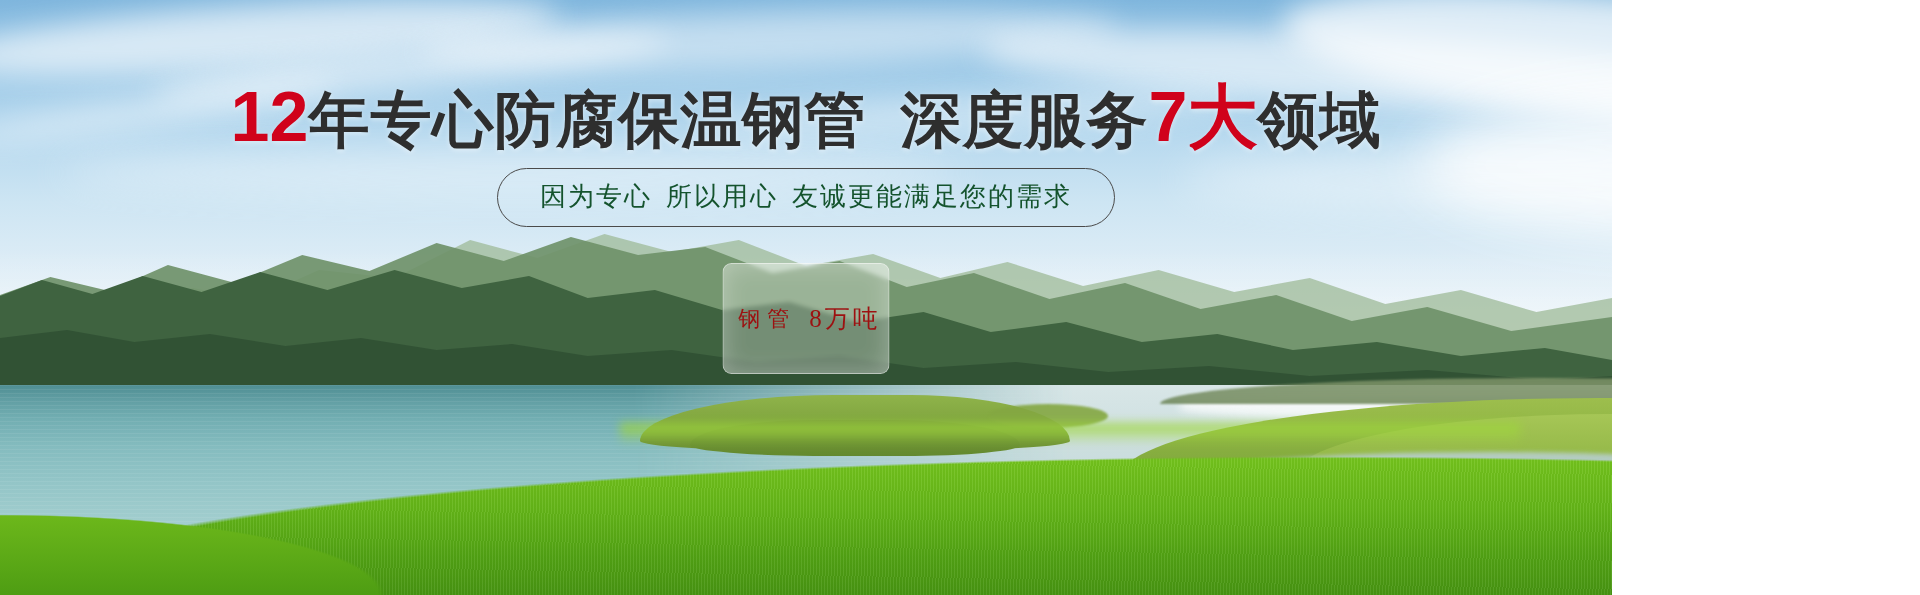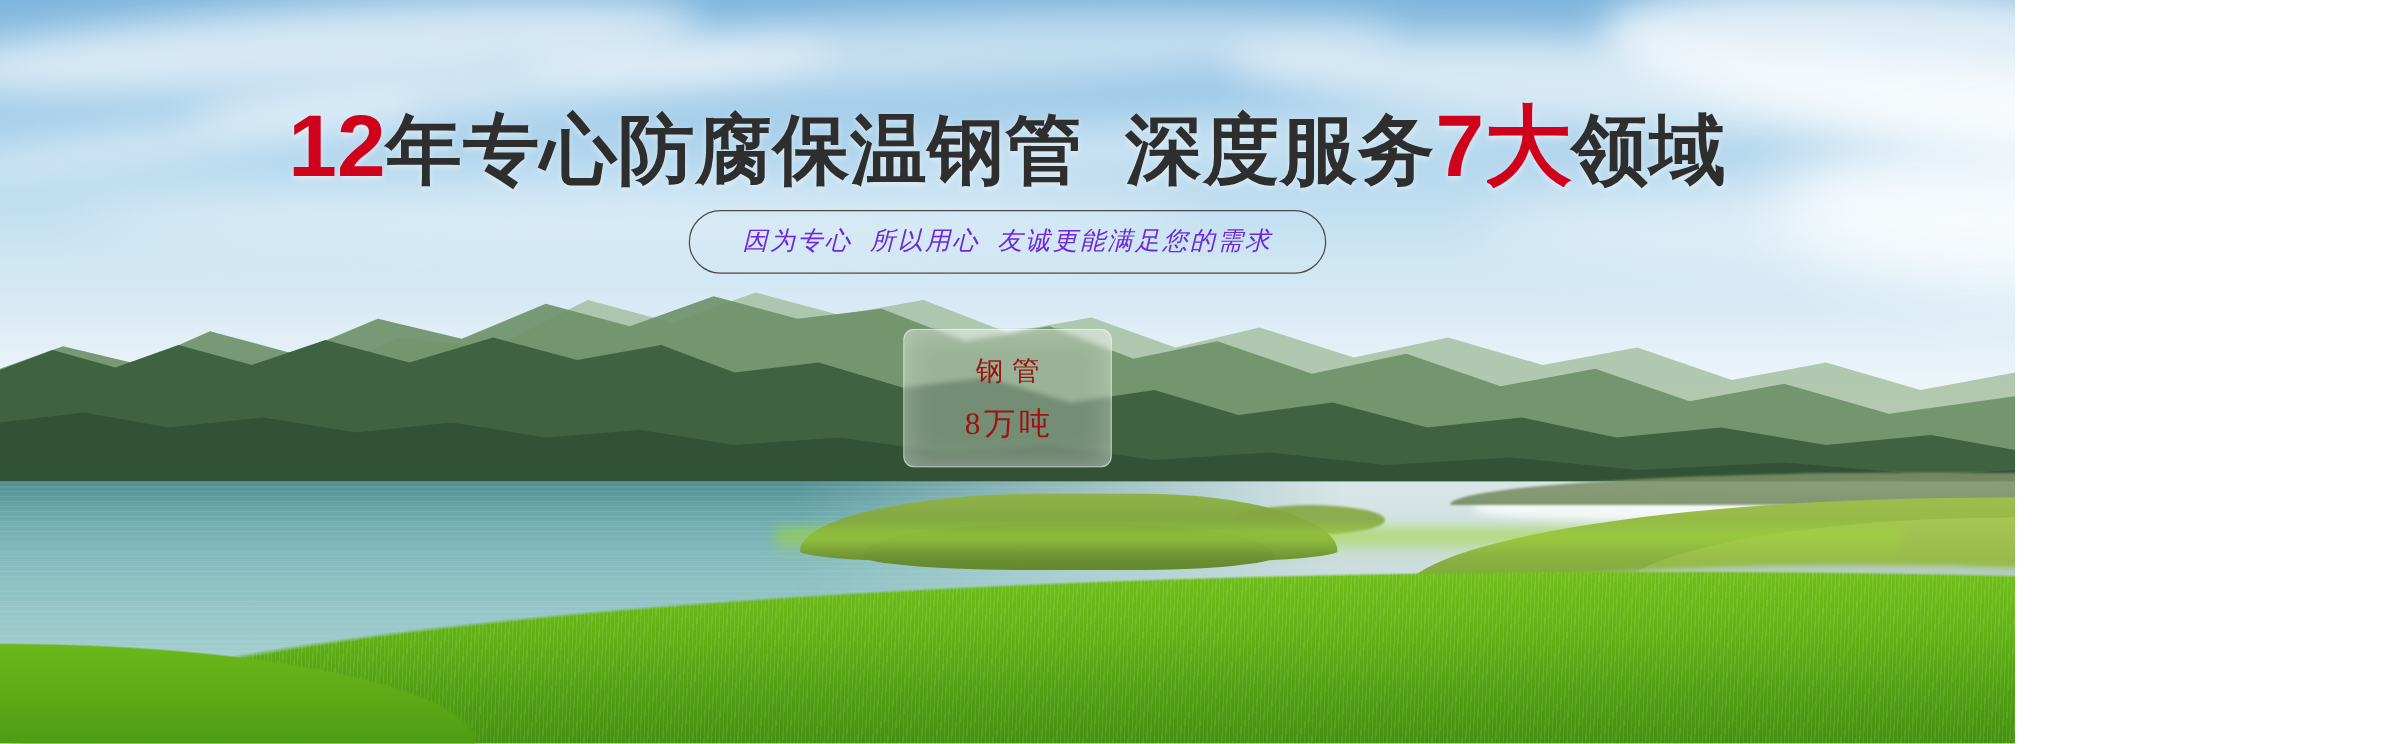--- a/index.html
+++ b/index.html
@@ -188,39 +188,38 @@
   .hl-red { color:#d0021b; }
   .hl-dark { color:#2e2e2e; }
   .hl-gap { display:inline-block; width:34px; }
 
   
   .pill {
     position:absolute; top:168px; left:50%; transform:translateX(-50%);
     padding:10px 42px 12px;
     border:1.6px solid #4a4a4a;
     border-radius:30px;
-    font-size:20px; letter-spacing:2px;
-    color:#6d28d9; white-space:nowrap;
+    font-size:26px; letter-spacing:2px;
+    color:#14532d; white-space:nowrap;
     background:transparent;
-    font-style:italic;
   }
   .pill .sp { display:inline-block; width:14px; }
 
   
   .cards {
     position:absolute; top:263px; left:50%; transform:translateX(-50%);
     display:flex; gap:8px;
   }
   .card {
     width:167px; height:111px;
     border-radius:9px;
     border:1px solid rgba(255,255,255,.55);
     background:rgba(255,255,255,.28);
     backdrop-filter:blur(2px);
-    display:flex; flex-direction:column;
+    display:flex; flex-direction:row;
     align-items:center; justify-content:center;
     gap:10px;
     box-shadow:inset 0 0 24px rgba(255,255,255,.30);
   }
   .card-title {
     font-size:22px; letter-spacing:7px; text-indent:7px;
     color:#9d1111; font-weight:500;
   }
   .card-value {
     font-size:25px; letter-spacing:3px; text-indent:3px;

